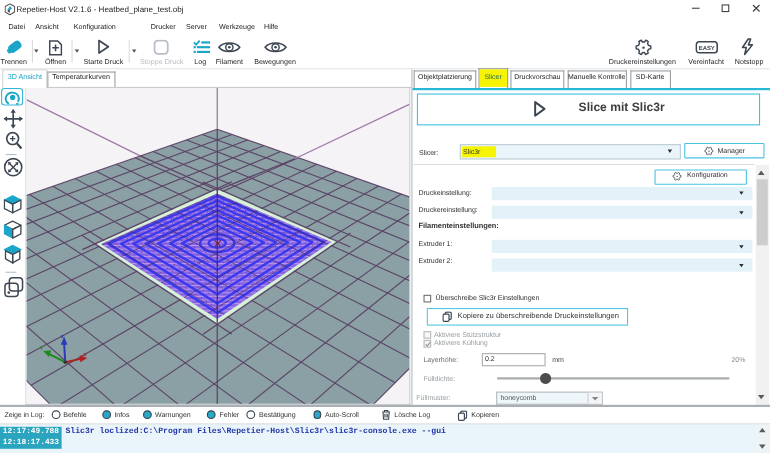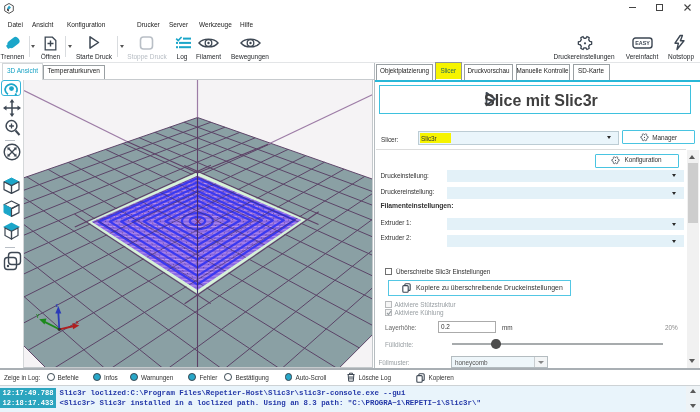--- a/index.html
+++ b/index.html
@@ -16,20 +16,21 @@
 .logtx {font-family:"Liberation Mono",monospace;font-size:7.4px;font-weight:bold;color:#2438a8;white-space:pre}
 </style></head>
 <body>
 <div class="abs" style="left:0;top:0;width:700px;height:412px;background:#fff">
 
 <svg class="abs" style="left:3.5px;top:2.5px" width="10" height="11" viewBox="0 0 10 11">
       <polygon points="5,0.5 9.3,2.9 9.3,7.9 5,10.4 0.7,7.9 0.7,2.9" fill="none" stroke="#555" stroke-width="1"></polygon>
       <path d="M5 2.5 l2 2 -2 2 -2 -1 z" fill="#2aa3c8"></path>
       <path d="M3 5.5 l2 1 v2 l-2-1 z" fill="#444"></path>
     </svg>
+<div class="abs" style="left:15px;top:4.2px;font-size:7.3px;color:#222">Repetier-Host V2.1.6 - Heatbed_plane_test.obj</div>
 <div class="abs" style="left:629px;top:7px;width:7px;height:1.2px;background:#444"></div>
 <div class="abs" style="left:656px;top:3.5px;width:7px;height:7px;border:1.1px solid #444"></div>
 <svg class="abs" style="left:683.5px;top:3.5px" width="7" height="7" viewBox="0 0 7 7">
       <path d="M0.5 0.5 L6.5 6.5 M6.5 0.5 L0.5 6.5" stroke="#444" stroke-width="1.1"></path>
     </svg>
 
 <div class="abs mi" style="left:7.7px;top:20.9px">Datei</div>
     <div class="abs mi" style="left:32px;top:20.9px">Ansicht</div>
     <div class="abs mi" style="left:67px;top:20.9px">Konfiguration</div>
     <div class="abs mi" style="left:137px;top:20.9px">Drucker</div>
@@ -349,21 +350,21 @@
     <div class="abs tabt" style="left:488.5px;top:66.9px">Druckvorschau</div>
     <div class="abs" style="left:515.5px;top:64px;width:54px;height:16px;background:#fff;border:1px solid #9aa0a3;border-bottom:none"></div>
     <div class="abs tabt" style="left:542.5px;top:66.9px">Manuelle Kontrolle</div>
     <div class="abs" style="left:572.5px;top:64px;width:37px;height:16px;background:#fff;border:1px solid #9aa0a3;border-bottom:none"></div>
     <div class="abs tabt" style="left:591.0px;top:66.9px">SD-Karte</div>
     <div class="abs" style="left:375px;top:80px;width:325px;height:2.4px;background:#27b7d7"></div>
     <div class="abs" style="left:378.5px;top:85px;width:312px;height:28.5px;border:1.6px solid #3ec1de;background:#fff"></div>
     <svg class="abs" style="left:484px;top:91px" width="13" height="16" viewBox="0 0 13 16">
       <path d="M2.5 1.8 L11 8 L2.5 14.2 Z" fill="none" stroke="#3d4753" stroke-width="1.8" stroke-linejoin="round"></path>
     </svg>
-    <div class="abs" style="left:484px;top:92px;font-size:16px;font-weight:bold;color:#3f3f3f">Slice mit Slic3r</div>
+    <div class="abs" style="left:526px;top:92px;font-size:11px;font-weight:bold;color:#3f3f3f">Slice mit Slic3r</div>
     <div class="pl abs" style="left:381px;top:135.5px">Slicer:</div>
     <div class="abs" style="left:417.5px;top:130.5px;width:201.5px;height:14.5px;background:#eaf5fb;border:1px solid #bcccd4;"></div>
     <div class="abs" style="left:607.0px;top:136.25px;width:0;height:0;border-left:2.8px solid transparent;border-right:2.8px solid transparent;border-top:3.4px solid #2a2a2a"></div>
     <div class="abs" style="left:419.5px;top:132.5px;width:31px;height:10px;background:#f6f400"></div>
     <div class="pl abs" style="left:421px;top:134.5px">Slic3r</div>
     <div class="abs" style="left:622px;top:129.7px;width:73px;height:14.6px;border:1.4px solid #49c4e1;border-radius:1px;background:#fff"></div>
     <svg class="abs" style="left:639px;top:132.3px" width="11" height="11" viewBox="0 0 20 17">
       <path d="M8,1.6 l1.1,1.7 c0.5,-0.06 1.1,-0.06 1.7,0 L12,1.6 c0.8,0.25 1.6,0.67 2.2,1.2 l-0.5,2 c0.4,0.45 0.7,0.9 0.9,1.5 l2,0.5 c0.1,0.85 0.1,1.75 0,2.5 l-2,0.5 c-0.2,0.55 -0.5,1.05 -0.9,1.5 l0.5,2 c-0.7,0.55 -1.4,0.95 -2.2,1.2 l-1.2,-1.7 c-0.5,0.06 -1.1,0.06 -1.7,0 l-1.1,1.7 c-0.8,-0.25 -1.6,-0.67 -2.2,-1.2 l0.5,-2 c-0.4,-0.45 -0.7,-0.9 -0.9,-1.5 l-2,-0.5 c-0.1,-0.85 -0.1,-1.75 0,-2.5 l2,-0.5 c0.2,-0.55 0.5,-1.05 0.9,-1.5 l-0.5,-2 c0.7,-0.55 1.4,-0.95 2.2,-1.2 Z" fill="none" stroke="#3d4753" stroke-width="1.3"></path>
       <circle cx="10" cy="8.3" r="1.1" fill="#3d4753"></circle>
     </svg>
@@ -444,16 +445,15 @@
       <rect x="2.8" y="0.8" width="5.4" height="6.6" rx="1" fill="#fff" stroke="#3d4753" stroke-width="1.1"></rect>
       <rect x="0.8" y="2.6" width="5.4" height="6.6" rx="1" fill="#fff" stroke="#3d4753" stroke-width="1.1"></rect>
     </svg>
     <div class="pl abs" style="left:428.5px;top:373.5px">Kopieren</div>
     <div class="abs" style="left:0px;top:384.5px;width:700px;height:1px;background:#cdd2d5"></div>
     <div class="abs" style="left:0px;top:385.5px;width:700px;height:26.5px;background:#e9f4fb"></div>
     <div class="abs" style="left:0px;top:387.8px;width:55.5px;height:20.2px;background:#2ba5bf"></div>
     <div class="abs logts" style="left:2.5px;top:389px">12:17:49.788</div>
     <div class="abs logts" style="left:2.5px;top:399.3px">12:18:17.433</div>
     <div class="abs logtx" style="left:59.5px;top:388.7px">Slic3r loclized:C:\Program Files\Repetier-Host\Slic3r\slic3r-console.exe --gui</div>
-    <div class="abs logtx" style="left:59.5px;top:399px">&lt;Slic3r&gt; Slic3r installed in a loclized path. Using an 8.3 path: "C:\PROGRA~1\REPETI~1\Slic3r\"</div>
     <div class="abs" style="left:686px;top:385.5px;width:14px;height:26.5px;background:#eef3f6"></div>
     <div class="abs" style="left:689.5px;top:389px;width:0;height:0;border-left:3.4px solid transparent;border-right:3.4px solid transparent;border-bottom:4.2px solid #5a5a5a"></div>
     <div class="abs" style="left:689.5px;top:404px;width:0;height:0;border-left:3.4px solid transparent;border-right:3.4px solid transparent;border-top:4.2px solid #5a5a5a"></div>
 </div>
 </body></html>

